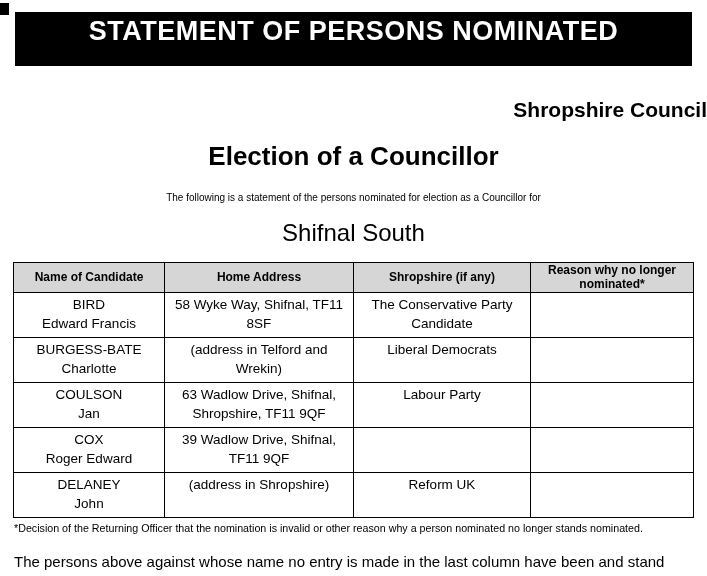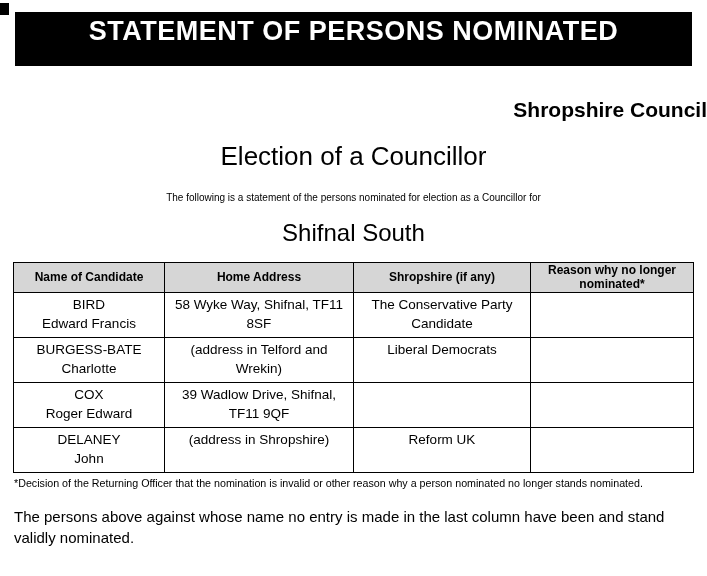--- a/index.html
+++ b/index.html
@@ -37,21 +37,21 @@
   .authority{
     margin-top:32px;
     text-align:right;
     font-size:21px;
     font-weight:bold;
   }
   .election-title{
     margin-top:19px;
     text-align:center;
     font-size:26px;
-    font-weight:normal;
+    font-weight:bold;
   }
   .intro{
     margin-top:20px;
     text-align:center;
     font-size:10px;
   }
   .ward{
     margin-top:16px;
     text-align:center;
     font-size:24px;
@@ -142,20 +142,29 @@
       <td>
         <div>BURGESS-BATE</div>
         <div>Charlotte</div>
       </td>
       <td>(address in Telford and Wrekin)</td>
       <td>Liberal Democrats</td>
       <td></td>
     </tr>
     <tr>
       <td>
+        <div>COULSON</div>
+        <div>Jan</div>
+      </td>
+      <td>63 Wadlow Drive, Shifnal, Shropshire, TF11 9QF</td>
+      <td>Labour Party</td>
+      <td></td>
+    </tr>
+    <tr>
+      <td>
         <div>COX</div>
         <div>Roger Edward</div>
       </td>
       <td>39 Wadlow Drive, Shifnal, TF11 9QF</td>
       <td></td>
       <td></td>
     </tr>
     <tr>
       <td>
         <div>DELANEY</div>

